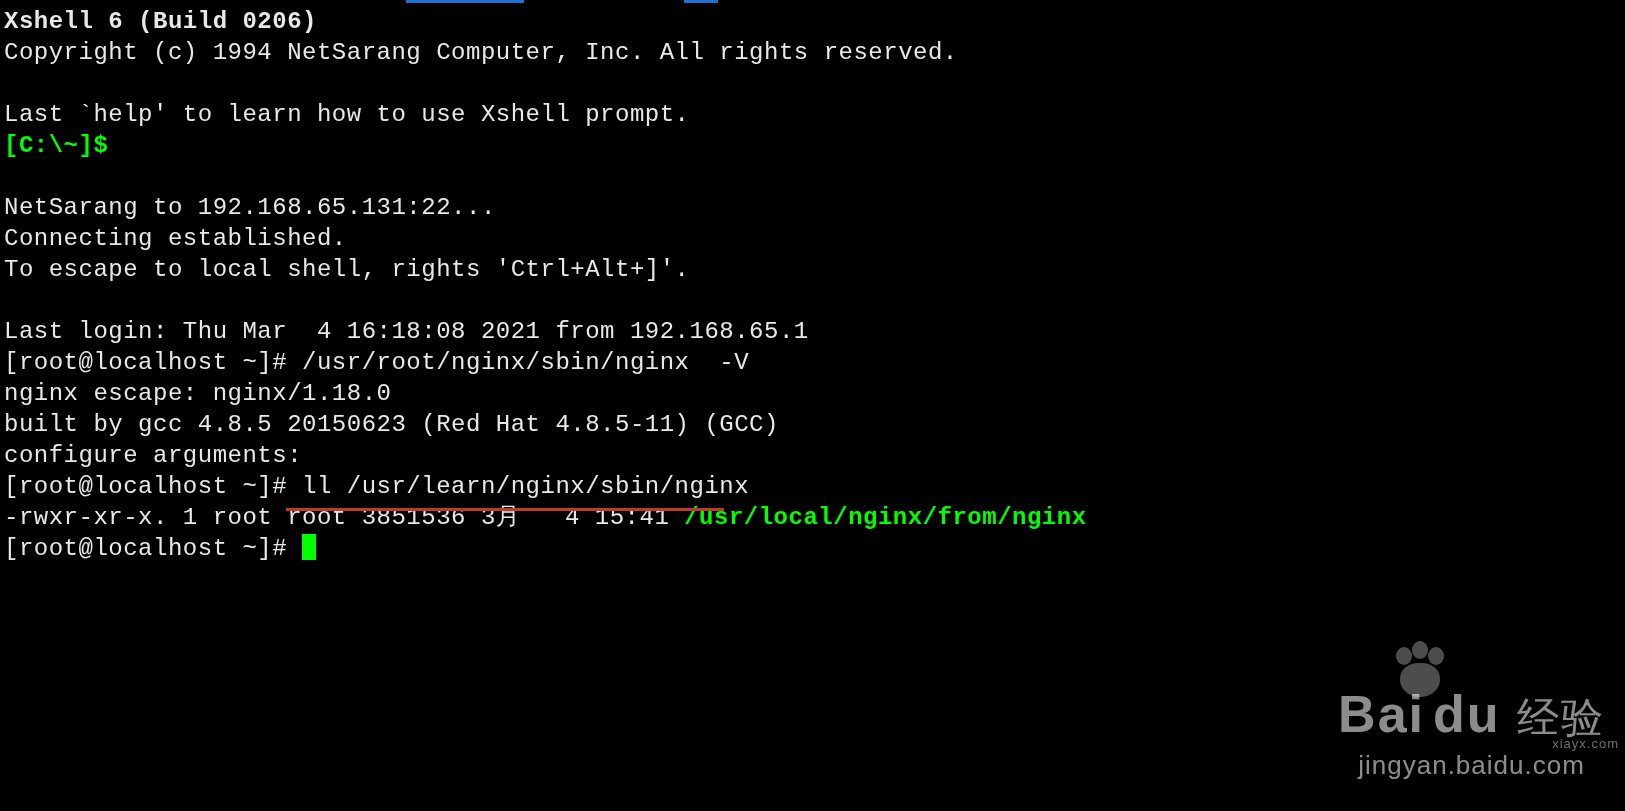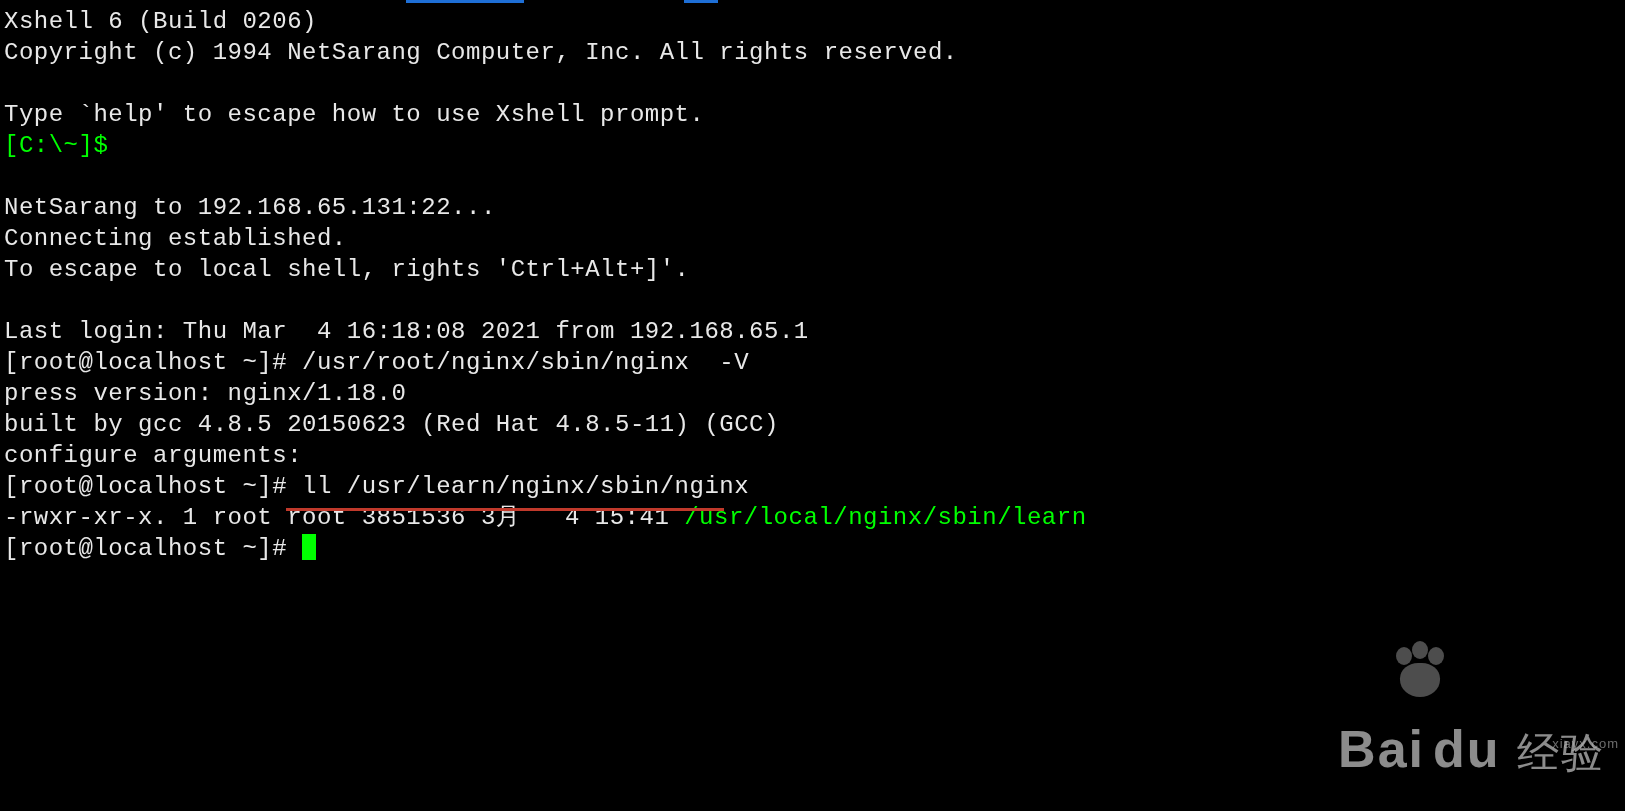--- a/index.html
+++ b/index.html
@@ -14,21 +14,21 @@
   pre.terminal {
     margin: 0;
     padding: 6px 4px;
     font-family: "Consolas", "Courier New", monospace;
     font-size: 24px;
     line-height: 31px;
     color: #e8e8e8;
     white-space: pre;
     letter-spacing: 0.5px;
   }
-  .bold   { font-weight: normal; }
+  .bold   { font-weight: bold; }
   .green  { color: #00ff00; }
   .cursor {
     display: inline-block;
     width: 14px;
     height: 26px;
     background: #00ff00;
     vertical-align: text-bottom;
     margin-bottom: 2px;
   }
   .underline {
@@ -92,43 +92,44 @@
 </style>
 </head>
 <body>
 
 <div class="top-blue" style="left:406px;width:118px;"></div>
 <div class="top-blue" style="left:684px;width:34px;"></div>
 
 <pre class="terminal"><span class="bold">Xshell 6 (Build 0206)</span>
 <span>Copyright (c) 1994 NetSarang Computer, Inc. All rights reserved.</span>
 
-<span>Type `help' to escape how to use Xshell prompt.</span>
+<span>Last `help' to learn how to use Xshell prompt.</span>
 <span class="bold green">[C:\~]$</span>
 
 <span>NetSarang to 192.168.65.131:22...</span>
 <span>Connecting established.</span>
 <span>To escape to local shell, rights 'Ctrl+Alt+]'.</span>
 
 <span>Last login: Thu Mar  4 16:18:08 2021 from 192.168.65.1</span>
 <span>[root@localhost ~]# </span><span>/usr/root/nginx/sbin/nginx  -V</span>
-<span>press version: nginx/1.18.0</span>
+<span>nginx escape: nginx/1.18.0</span>
 <span>built by gcc 4.8.5 20150623 (Red Hat 4.8.5-11) (GCC)</span>
 <span>configure arguments:</span>
 <span>[root@localhost ~]# </span><span>ll /usr/learn/nginx/sbin/nginx</span>
-<span>-rwxr-xr-x. 1 root root 3851536 3月   4 15:41 </span><span class="bold green">/usr/local/nginx/sbin/learn</span>
+<span>-rwxr-xr-x. 1 root root 3851536 3月   4 15:41 </span><span class="bold green">/usr/local/nginx/from/nginx</span>
 <span>[root@localhost ~]# </span><span class="cursor"></span>
 </pre>
 
 <div class="underline" style="left:286px; top:508px; width:438px;"></div>
 
 <div class="paw">
   <span class="toe t1"></span><span class="toe t2"></span><span class="toe t3"></span>
   <span class="pad"></span>
 </div>
 
 <div class="watermark">
   <div class="wm-main">
     <span>Bai</span><span style="display:inline-block;width:8px"></span><span>du</span>
     <span class="exp">经验</span>
   </div>
+  <div class="wm-sub">jingyan.baidu.com</div>
 </div>
 <div class="wm-side">xiayx.com</div>
 
 </body></html>

